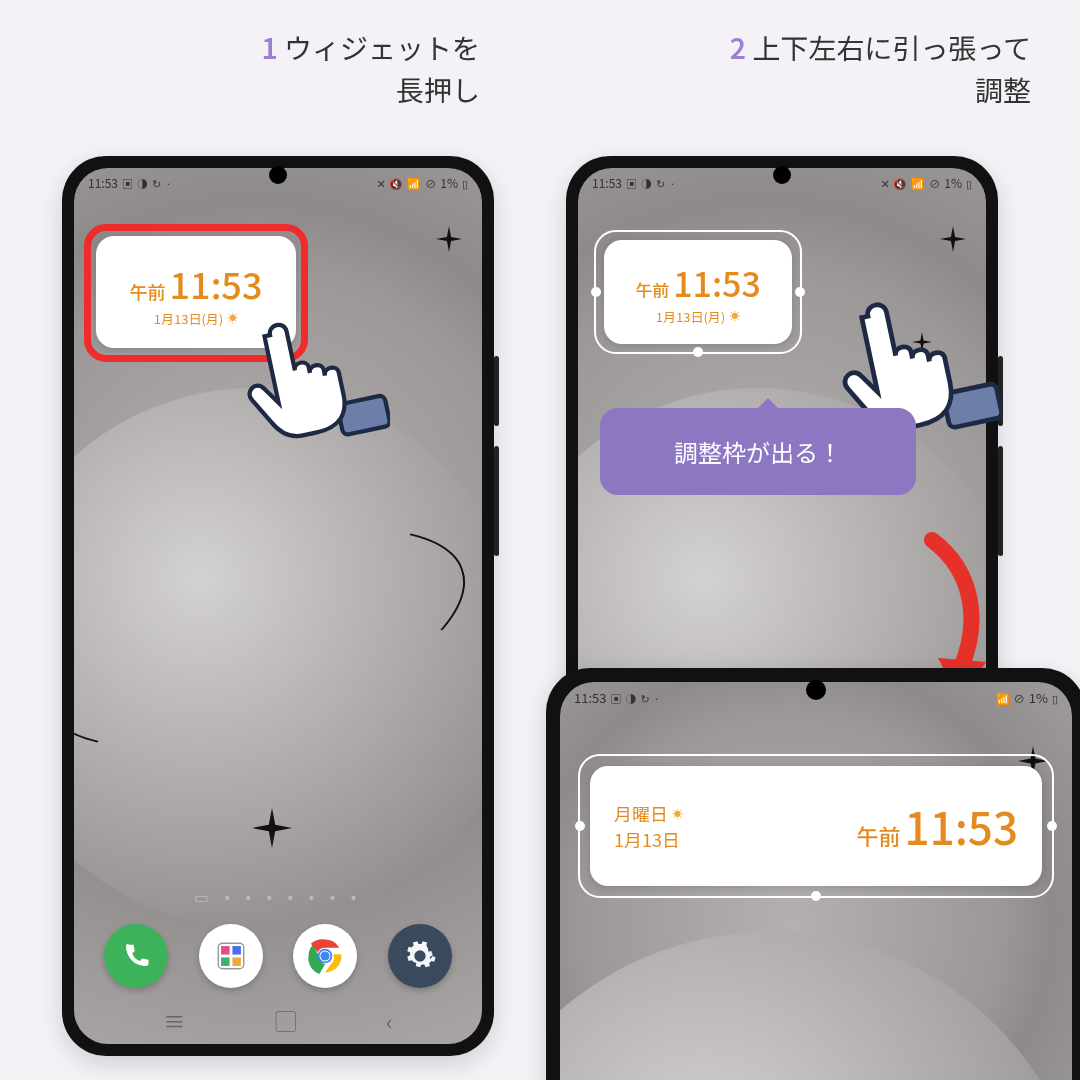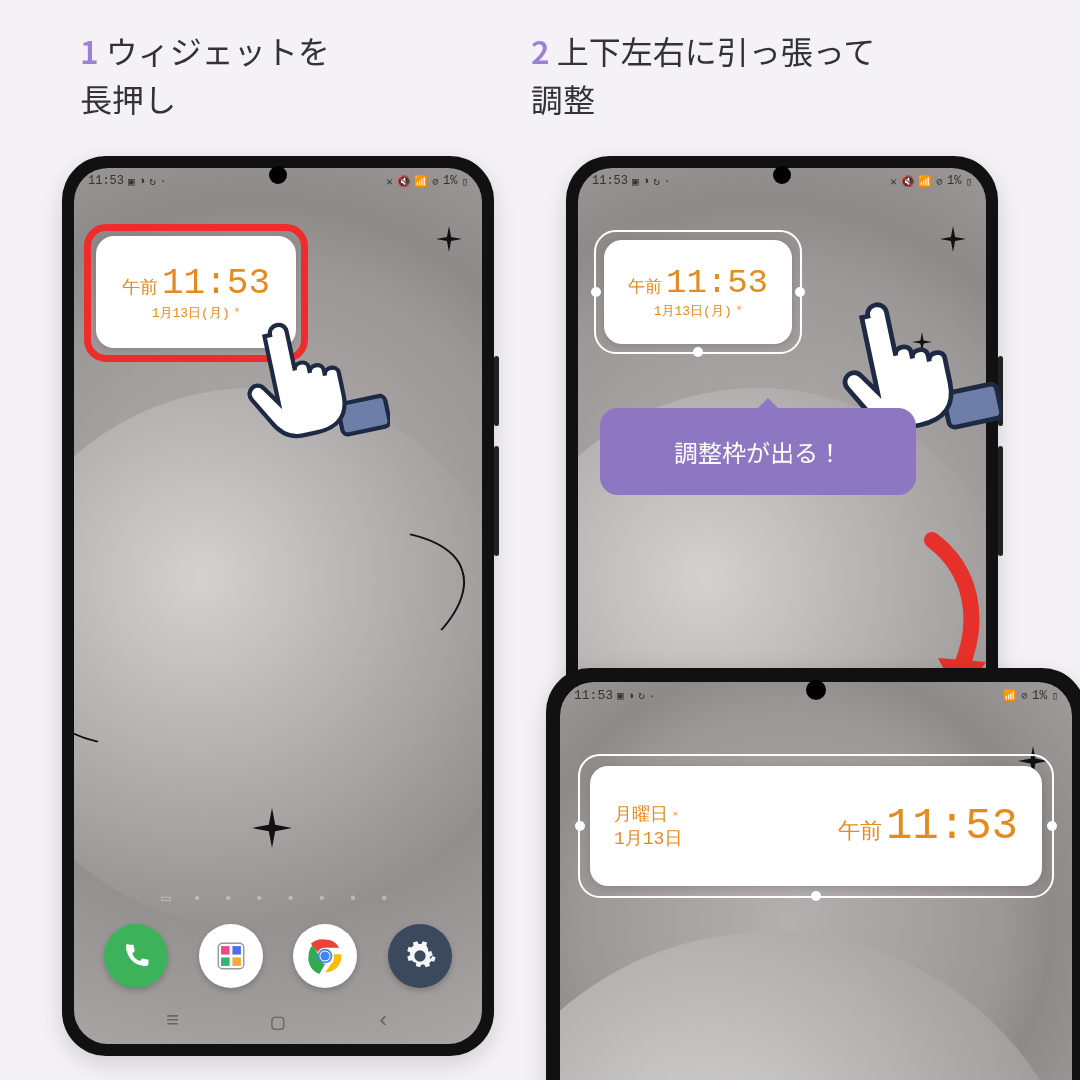--- a/index.html
+++ b/index.html
@@ -4,32 +4,31 @@
   <style>
     * { margin: 0; padding: 0; box-sizing: border-box; }
     body {
       width: 1080px;
       height: 1080px;
       background: #f4f2f6;
       font-family: -apple-system, "Hiragino Sans", "Noto Sans JP", sans-serif;
       position: relative;
       overflow: hidden;
     }
-    .step-header { position: absolute; text-align: left; font-size: 32px; color: #333; line-height: 1.5; }
+    .step-header { position: absolute; text-align: right; font-size: 28px; color: #333; line-height: 1.5; }
     .step-num { color: #9b80d4; font-weight: 600; }
     .step1-h { left: 80px; top: 26px; width: 400px; }
     .step2-h { left: 531px; top: 26px; width: 500px; }
 
     
     .phone {
       position: absolute;
       background: #111;
       border-radius: 44px;
       box-shadow: 0 8px 24px rgba(0,0,0,.15);
-      font-family: Liberation Mono, monospace;
     }
     .phone .side-btn { position: absolute; background:#222; border-radius:4px; }
     .phone .screen {
       position: absolute; inset: 12px;
       border-radius: 34px;
       background: radial-gradient(circle at 45% 42%, #b3b0af 0%, #9b9897 48%, #8d8a89 60%, #a9a6a5 100%);
       overflow: hidden;
     }
     .phone .notch { position:absolute; top:10px; left:50%; transform:translateX(-50%); width:18px; height:18px; background:#000; border-radius:50%; z-index:5; }
 

